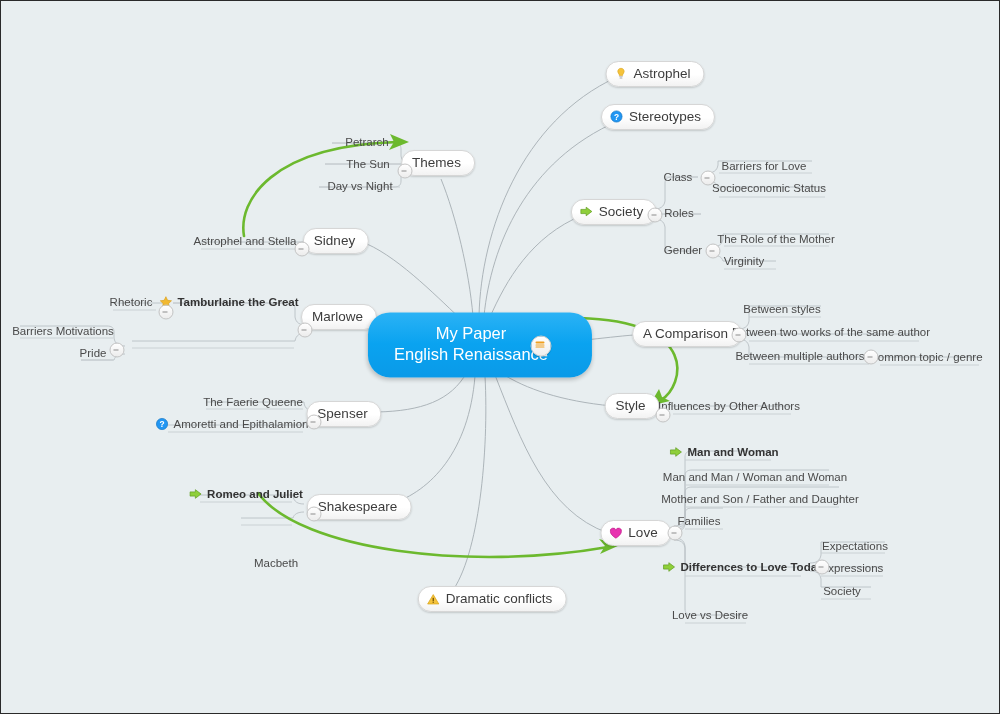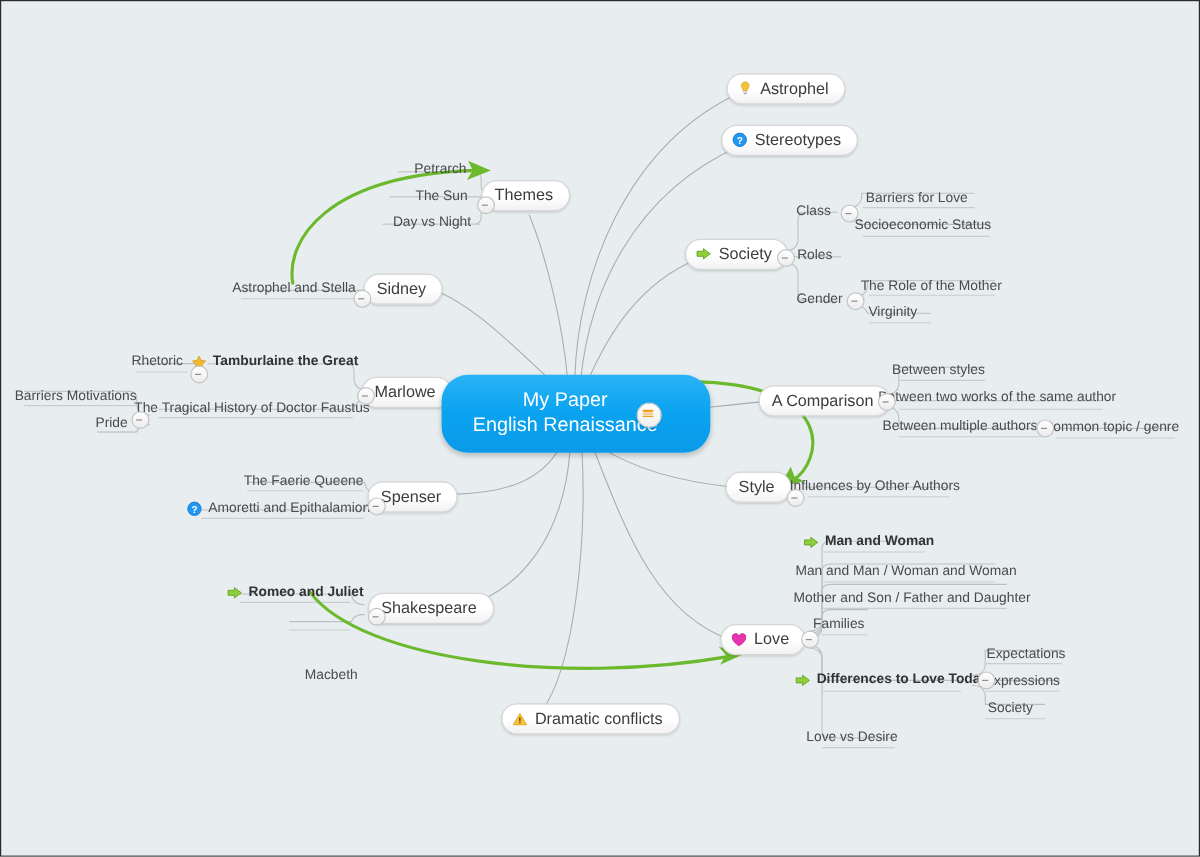--- a/index.html
+++ b/index.html
@@ -518,43 +518,40 @@
   <div class="node" style="left:234px; top:423px;">
     <span class="ic">
       <svg width="13" height="13" viewBox="0 0 13 13">
         <circle cx="6.5" cy="6.5" r="5.6" fill="#2196f3" stroke="#1477c4" stroke-width=".7"></circle>
         <text x="6.5" y="9.6" font-family="Liberation Sans, sans-serif" font-size="8.4" font-weight="bold" fill="#ffffff" text-anchor="middle">?</text>
       </svg>
     </span>
     <span class="plain lbl" style="padding-left:0;">Amoretti and Epithalamion</span>
   </div>
 
-  <div class="node" style="left:338px; top:326px;">
+  <div class="node" style="left:338px; top:316px;">
     <span class="pill lbl">Marlowe</span>
   </div>
   <div class="collapse" style="left:304px; top:329px;"></div>
   <div class="node" style="left:132px; top:301px;">
     <span class="plain lbl">Rhetoric</span>
   </div>
   <div class="collapse" style="left:165px; top:311px;"></div>
   <div class="node" style="left:231px; top:301px;">
     <span class="ic">
       <svg width="13" height="13" viewBox="0 0 13 13">
         <path d="M6.5 1.2 8.2 4.8l3.9.5-2.9 2.7.8 3.9-3.5-2-3.5 2 .8-3.9L.9 5.3l3.9-.5z" fill="#f2b930" stroke="#d79a12" stroke-width=".6" stroke-linejoin="round"></path>
       </svg>
     </span>
     <span class="plain bold lbl" style="padding-left:0;">Tamburlaine the Great</span>
   </div>
   <div class="node" style="left:64px; top:330px;">
     <span class="plain lbl">Barriers Motivations</span>
   </div>
   <div class="collapse" style="left:116px; top:349px;"></div>
-  <div class="node" style="left:211px; top:340px;">
-    <span class="plain lbl">The Tragical History of Doctor Faustus</span>
-  </div>
   <div class="node" style="left:94px; top:352px;">
     <span class="plain lbl">Pride</span>
   </div>
 
   <div class="node" style="left:335px; top:240px;">
     <span class="pill lbl">Sidney</span>
   </div>
   <div class="collapse" style="left:301px; top:248px;"></div>
   <div class="node" style="left:246px; top:240px;">
     <span class="plain lbl">Astrophel and Stella</span>

